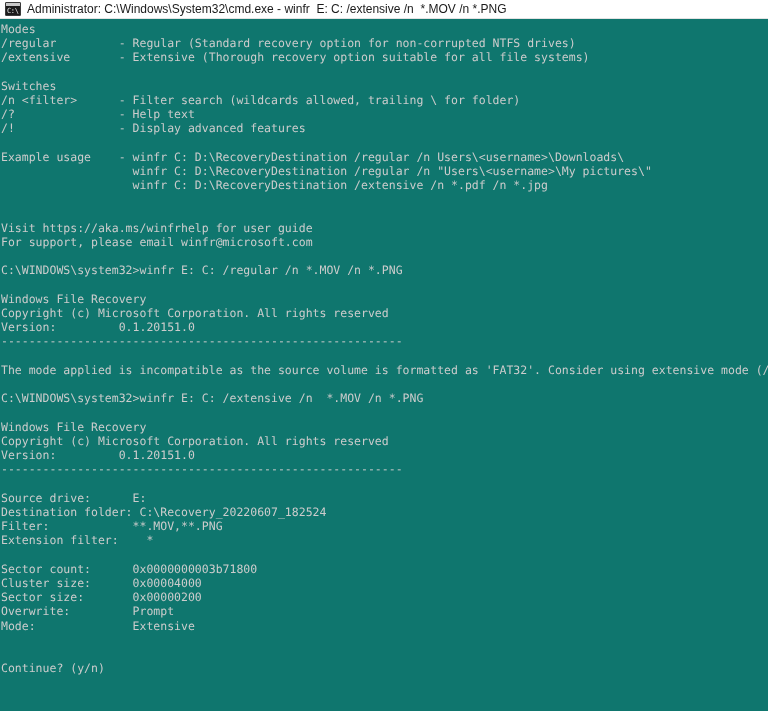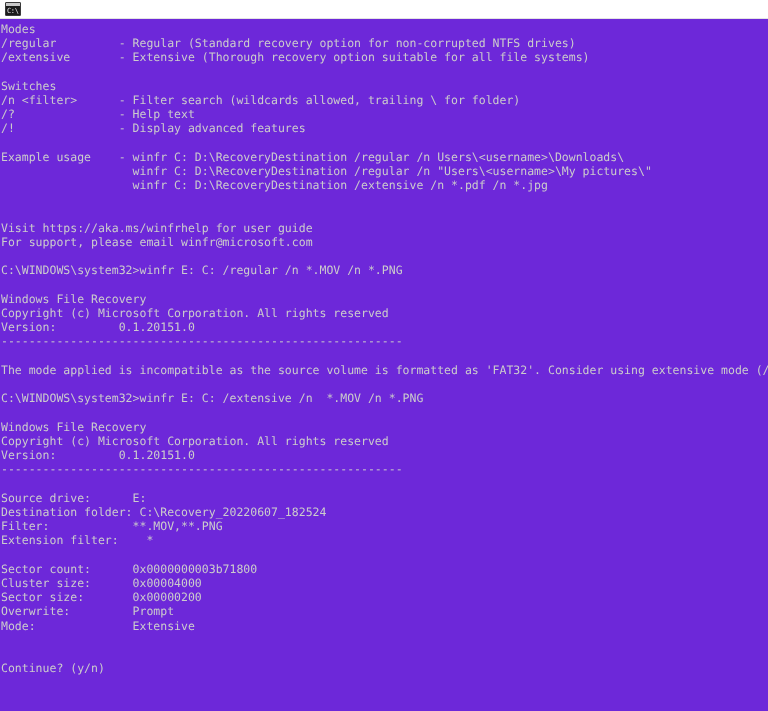--- a/index.html
+++ b/index.html
@@ -63,21 +63,21 @@
     white-space: pre;
     overflow: hidden;
     text-overflow: clip;
   }
 
   
   #console {
     position: relative;
     width: 768px;
     height: 692px;
-    background: #6d28d9;
+    background: #0f766e;
     box-sizing: border-box;
     padding: 3px 0 0 1px;
     overflow: hidden;
   }
   #console-text {
     margin: 0;
     color: #cccccc;
     font-family: "DejaVu Sans Mono", monospace;
     font-size: 11.5px;
     line-height: 14.2px;
@@ -92,17 +92,18 @@
   }
 </style>
 </head>
 <body>
 
 <div id="titlebar">
   <div id="titlebar-icon">
     <span class="bar"></span>
     <span class="prompt">C:\</span>
   </div>
+  <span id="titlebar-text">Administrator: C:\Windows\System32\cmd.exe - winfr  E: C: /extensive /n  *.MOV /n *.PNG</span>
 </div>
 
 <div id="console">
   <pre id="console-text"><span class="line">Modes</span><span class="line">/regular         - Regular (Standard recovery option for non-corrupted NTFS drives)</span><span class="line">/extensive       - Extensive (Thorough recovery option suitable for all file systems)</span><span class="line">&nbsp;</span><span class="line">Switches</span><span class="line">/n &lt;filter&gt;      - Filter search (wildcards allowed, trailing \ for folder)</span><span class="line">/?               - Help text</span><span class="line">/!               - Display advanced features</span><span class="line">&nbsp;</span><span class="line">Example usage    - winfr C: D:\RecoveryDestination /regular /n Users\&lt;username&gt;\Downloads\</span><span class="line">                   winfr C: D:\RecoveryDestination /regular /n "Users\&lt;username&gt;\My pictures\"</span><span class="line">                   winfr C: D:\RecoveryDestination /extensive /n *.pdf /n *.jpg</span><span class="line">&nbsp;</span><span class="line">&nbsp;</span><span class="line">Visit https://aka.ms/winfrhelp for user guide</span><span class="line">For support, please email winfr@microsoft.com</span><span class="line">&nbsp;</span><span class="line">C:\WINDOWS\system32&gt;winfr E: C: /regular /n *.MOV /n *.PNG</span><span class="line">&nbsp;</span><span class="line">Windows File Recovery</span><span class="line">Copyright (c) Microsoft Corporation. All rights reserved</span><span class="line">Version:         0.1.20151.0</span><span class="line">----------------------------------------------------------</span><span class="line">&nbsp;</span><span class="line">The mode applied is incompatible as the source volume is formatted as 'FAT32'. Consider using extensive mode (/extensive).</span><span class="line">&nbsp;</span><span class="line">C:\WINDOWS\system32&gt;winfr E: C: /extensive /n  *.MOV /n *.PNG</span><span class="line">&nbsp;</span><span class="line">Windows File Recovery</span><span class="line">Copyright (c) Microsoft Corporation. All rights reserved</span><span class="line">Version:         0.1.20151.0</span><span class="line">----------------------------------------------------------</span><span class="line">&nbsp;</span><span class="line">Source drive:      E:</span><span class="line">Destination folder: C:\Recovery_20220607_182524</span><span class="line">Filter:            **.MOV,**.PNG</span><span class="line">Extension filter:    *</span><span class="line">&nbsp;</span><span class="line">Sector count:      0x0000000003b71800</span><span class="line">Cluster size:      0x00004000</span><span class="line">Sector size:       0x00000200</span><span class="line">Overwrite:         Prompt</span><span class="line">Mode:              Extensive</span><span class="line">&nbsp;</span><span class="line">&nbsp;</span><span class="line">Continue? (y/n)</span></pre>
 </div>
 
 </body></html>

